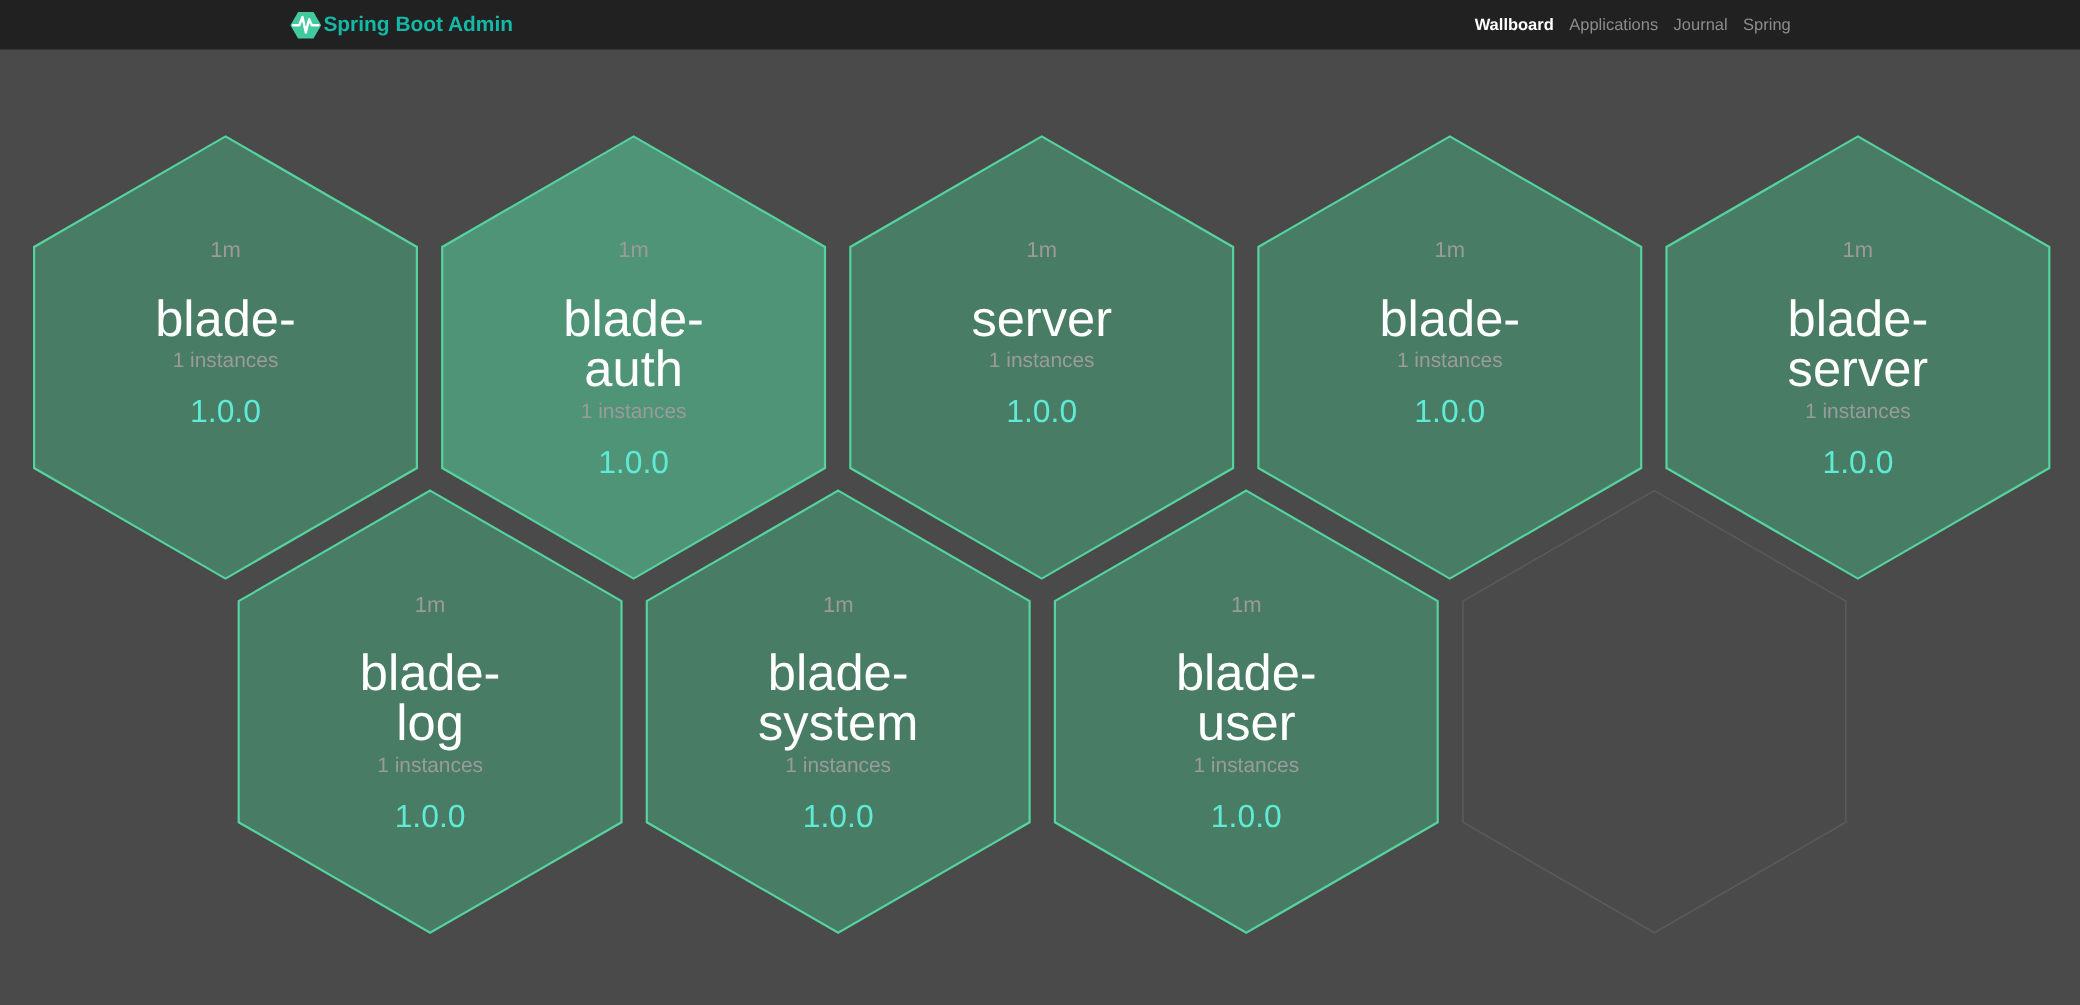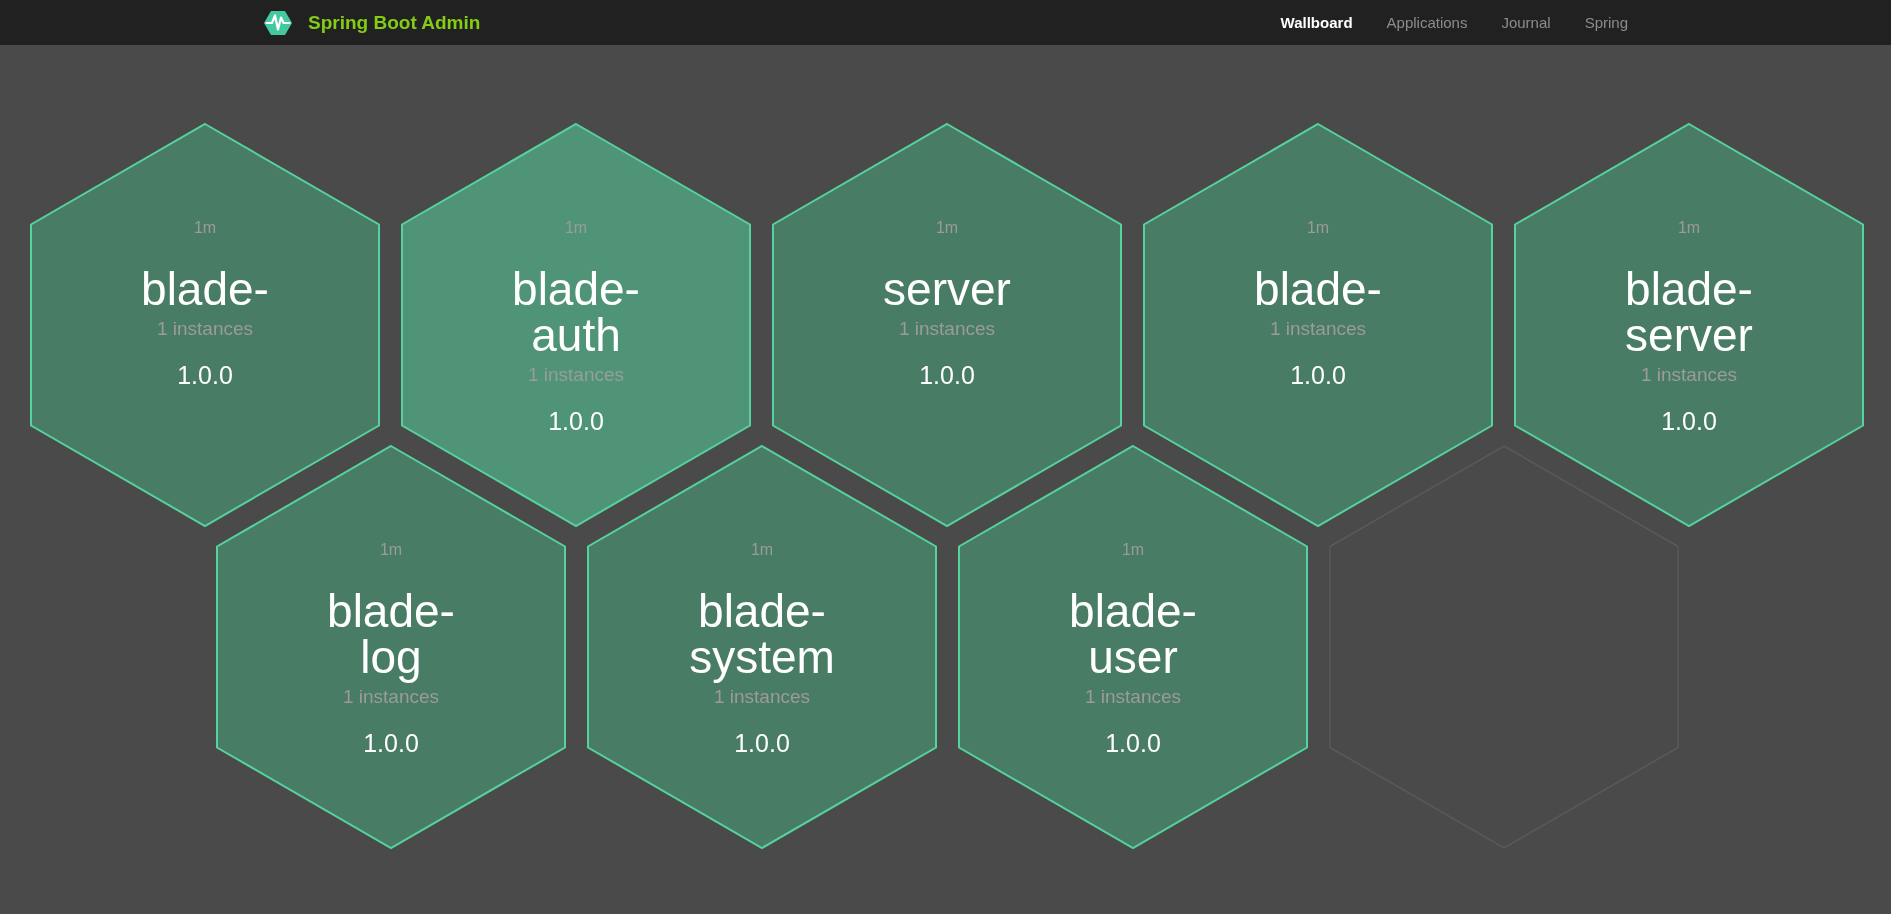--- a/index.html
+++ b/index.html
@@ -20,38 +20,38 @@
     width:1891px;height:914px;
     background:var(--page_bg);
     font-family:"Liberation Sans",sans-serif;
     overflow:hidden;
   }
   .header{height:45px;background:var(--header_bg);}
   .header-inner{
     width:1365px;margin:0 auto;height:100%;
     display:flex;align-items:center;justify-content:space-between;
   }
-  .brand{display:flex;align-items:center;gap:15px;color:#84cc16;
+  .brand{display:flex;align-items:center;gap:1px;color:#14b8a6;
     font-size:19px;font-weight:700;text-decoration:none;cursor:pointer;}
   .brand svg{display:block;}
-  .nav{display:flex;gap:34px;font-size:15px;align-items:center;}
+  .nav{display:flex;gap:14px;font-size:15px;align-items:center;}
   .nav a{color:var(--inactive_nav);text-decoration:none;cursor:pointer;}
   .nav a.active{color:#ffffff;font-weight:700;}
   .wallboard{position:relative;height:869px;}
   .hex{position:absolute;width:352px;height:406px;cursor:pointer;}
   .hex svg{position:absolute;left:0;top:0;}
   .hex svg polygon{fill:var(--hex_fill);stroke:var(--hex_border);stroke-width:2;stroke-linejoin:miter;}
   .hex.pulse svg polygon{fill:var(--hex_fill_pulse);}
   .hex.empty{cursor:default;}
   .hex.empty svg polygon{fill:none;stroke:var(--empty_hex_border);stroke-width:1.5;}
   .hex-content{position:absolute;inset:0;text-align:center;}
-  .uptime{margin-top:96px;font-size:16px;line-height:20px;color:var(--muted_text);}
+  .uptime{margin-top:96px;font-size:20px;line-height:20px;color:var(--muted_text);}
   .app-name{margin-top:28px;font-size:46px;line-height:46px;color:var(--name_text);}
   .instances{margin-top:6px;font-size:19px;line-height:22px;color:var(--muted_text);}
-  .version{margin-top:22px;font-size:25px;line-height:26px;color:#ffffff;}
+  .version{margin-top:22px;font-size:29px;line-height:26px;color:#5eead4;}
 </style>
 </head>
 <body>
 
 <header class="header">
   <div class="header-inner">
     <a class="brand">
       <svg width="30" height="30" viewBox="0 0 30 30">
         <polygon points="1,15 8,3 22,3 29,15 22,27 8,27" fill="var(--brand_green)"></polygon>
         <polyline points="3.5,15 9,15 12,7.5 15,21.5 18,9.5 20.5,15 26.5,15" fill="none" stroke="#ffffff" stroke-width="2.2" stroke-linejoin="round" stroke-linecap="round"></polyline>

